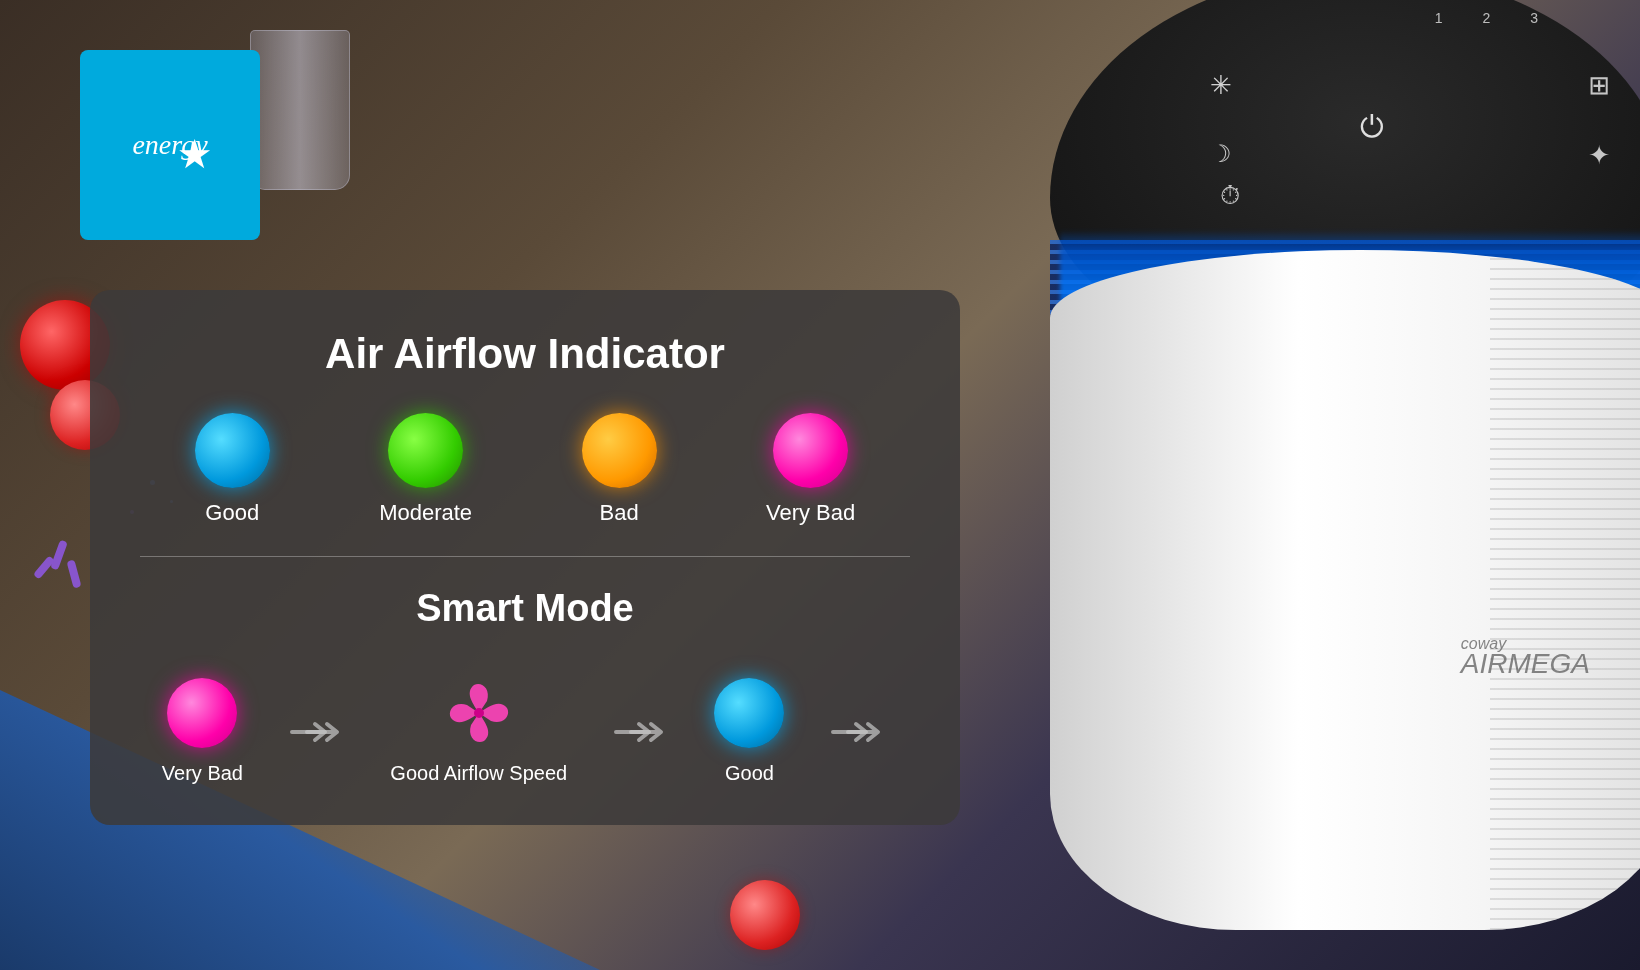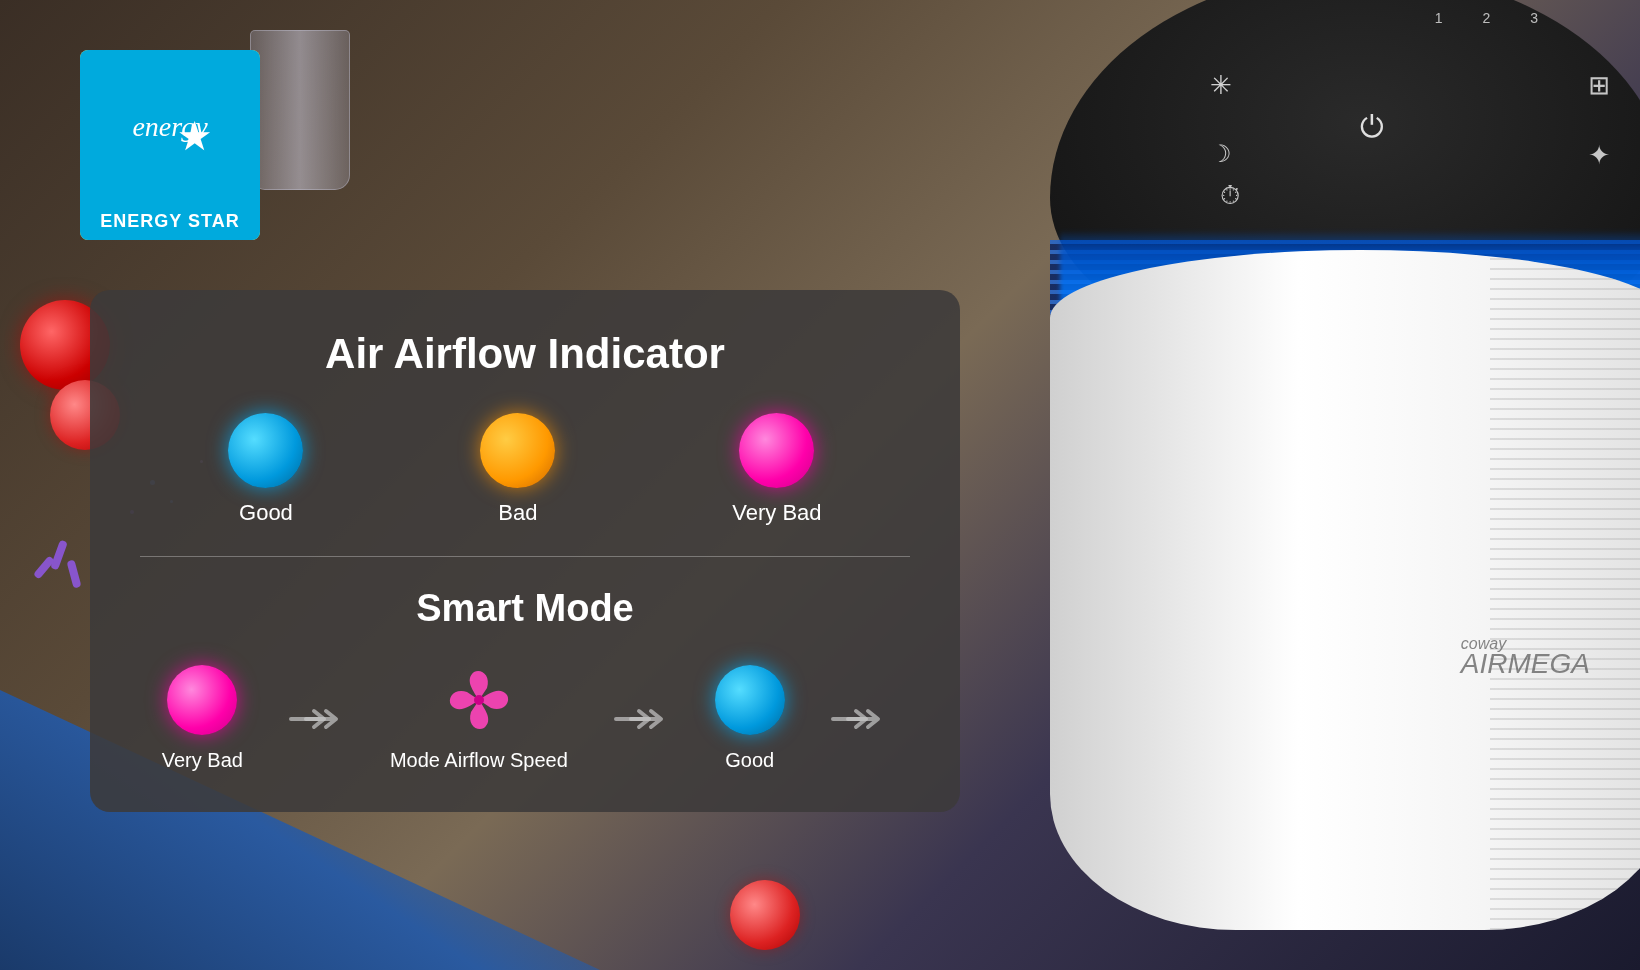--- a/index.html
+++ b/index.html
@@ -326,21 +326,21 @@
     .divider {
       border: none;
       border-top: 1px solid rgba(255,255,255,0.3);
       margin: 10px 0 30px;
     }
 
     .smart-mode-title {
       font-size: 38px;
       font-weight: 900;
       text-align: center;
-      margin-bottom: 35px;
+      margin-bottom: 48px;
     }
 
     .smart-mode-flow {
       display: flex;
       justify-content: space-around;
       align-items: center;
     }
 
     .flow-item {
       display: flex;
@@ -466,34 +466,37 @@
   </div>
 </div>
 
 <div class="energy-star">
   <div class="energy-star-top">
     <div style="position:relative;display:inline-block;">
       <span class="energy-text">energy</span>
       <span class="star-shape">★</span>
     </div>
   </div>
-  <div class="energy-star-bottom">ENERGY STAR</div>
 </div>
 
 <div class="info-panel">
 
   <div class="panel-title">Air Airflow Indicator</div>
 
   <div class="air-quality-indicators">
 
     <div class="indicator-item">
       <div class="indicator-dot dot-good"></div>
       <span class="indicator-label">Good</span>
     </div>
 
+    <div class="indicator-item">
+      <div class="indicator-dot dot-moderate"></div>
+      <span class="indicator-label">Moderate</span>
+    </div>
 
     <div class="indicator-item">
       <div class="indicator-dot dot-bad"></div>
       <span class="indicator-label">Bad</span>
     </div>
 
     <div class="indicator-item">
       <div class="indicator-dot dot-very-bad"></div>
       <span class="indicator-label">Very Bad</span>
     </div>
@@ -529,21 +532,21 @@
             <path d="M0,0 C8,-5 20,-15 28,-5 C32,2 25,12 12,8 Z" fill="#ff44bb" opacity="0.9"></path>
 
             <path d="M0,0 C5,8 15,20 5,28 C-2,32 -12,25 -8,12 Z" fill="#ff44bb" opacity="0.9"></path>
 
             <path d="M0,0 C-8,5 -20,15 -28,5 C-32,-2 -25,-12 -12,-8 Z" fill="#ff44bb" opacity="0.9"></path>
 
             <circle cx="0" cy="0" r="5" fill="#cc0088"></circle>
           </g>
         </svg>
       </div>
-      <span class="flow-label">Mode Airflow Speed</span>
+      <span class="flow-label">Good Airflow Speed</span>
     </div>
 
     <div class="flow-arrow">
       <svg class="arrow-svg" viewBox="0 0 60 40">
         <path d="M5 20 L35 20 M28 12 L38 20 L28 28" stroke="rgba(200,200,200,0.7)" stroke-width="4" fill="none" stroke-linecap="round" stroke-linejoin="round"></path>
         <path d="M20 20 L48 20 M40 12 L50 20 L40 28" stroke="rgba(200,200,200,0.7)" stroke-width="4" fill="none" stroke-linecap="round" stroke-linejoin="round"></path>
       </svg>
     </div>
 
     <div class="flow-item">

